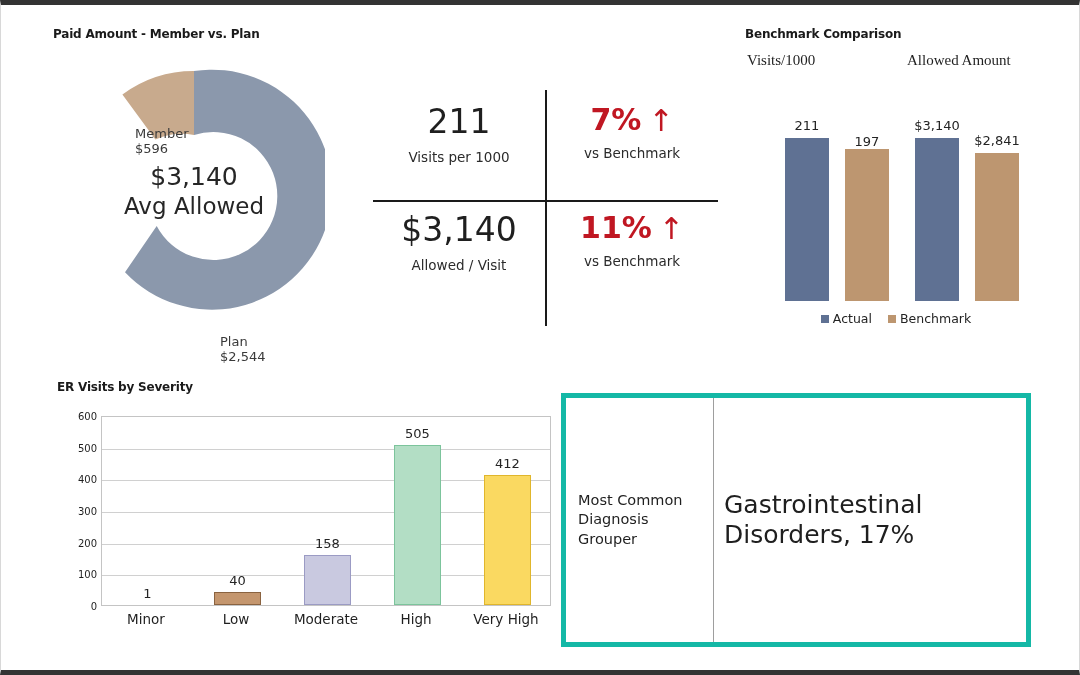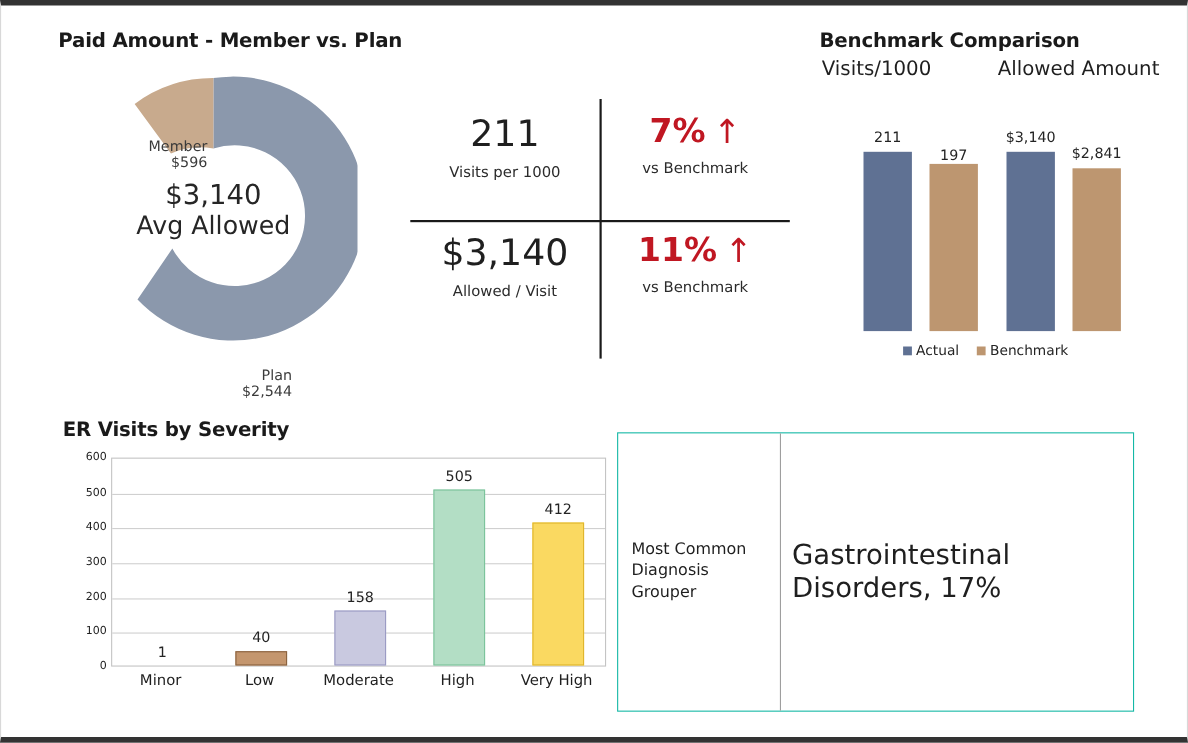--- a/index.html
+++ b/index.html
@@ -20,21 +20,21 @@
     border-top: 5px solid #333333;
     border-bottom: 5px solid #333333;
     border-left: 1px solid #d8d8d8;
     border-right: 1px solid #d8d8d8;
   }
 
   
   .panel-title {
     position: absolute;
     font-weight: bold;
-    font-size: 18px;
+    font-size: 12px;
     color: #1a1a1a;
     letter-spacing: -0.2px;
     white-space: nowrap;
   }
 
   
   #donut-panel { position: absolute; left: 52px; top: 22px; width: 300px; height: 310px; }
   #donut-title { left: 0px; top: 0px; }
   #donut-wrap {
     position: absolute;
@@ -48,21 +48,21 @@
     display: flex; flex-direction: column;
     align-items: center; justify-content: center;
     pointer-events: none;
   }
   .donut-center-amount { font-size: 25px; color: #262626; line-height: 1.22; }
   .donut-center-label  { font-size: 23px; color: #262626; line-height: 1.22; }
   .slice-label {
     position: absolute;
     font-size: 13px;
     color: #3a3a3a;
-    text-align: right;
+    text-align: left;
     line-height: 1.18;
     white-space: nowrap;
   }
   #member-label { left: 72px; top: 66px; }
   #plan-label   { left: 157px; top: 250px; margin-top: 24px; }
 
   
   #kpi-panel { position: absolute; left: 372px; top: 85px; width: 345px; height: 236px; }
   .kpi-vline {
     position: absolute; left: 172px; top: 0px;
@@ -104,23 +104,24 @@
     font-size: 13.5px;
     color: #2b2b2b;
     margin-top: 9px;
   }
 
   
   #bench-panel { position: absolute; left: 740px; top: 22px; width: 310px; height: 325px; }
   #bench-title { left: 4px; top: 0px; }
   .bench-group-head {
     position: absolute;
-    font-size: 18px;
-    color: #1f1f1f;
-    white-space: nowrap;
+    font-size: 15px;
+    color: #1f1f1f;
+    white-space: nowrap;
+    font-family: Liberation Serif, serif;
   }
   #bench-head-0 { left: 6px; top: 25px; }
   #bench-head-1 { left: 166px; top: 25px; }
   #bench-plot {
     position: absolute;
     left: 0px; top: 56px;
     width: 310px; height: 243px;
   }
   .bench-bar {
     position: absolute;
@@ -203,21 +204,21 @@
     font-size: 13.5px;
     color: #1f1f1f;
     white-space: nowrap;
   }
 
   
   #diag-table {
     position: absolute;
     left: 560px; top: 388px;
     width: 470px; height: 254px;
-    border: 1px solid #14b8a6;
+    border: 5px solid #14b8a6;
     box-sizing: border-box;
     display: flex;
     flex-direction: column;
     background: #ffffff;
   }
   .diag-row {
     display: flex;
     flex: 1 1 50%;
     min-height: 0;
   }

